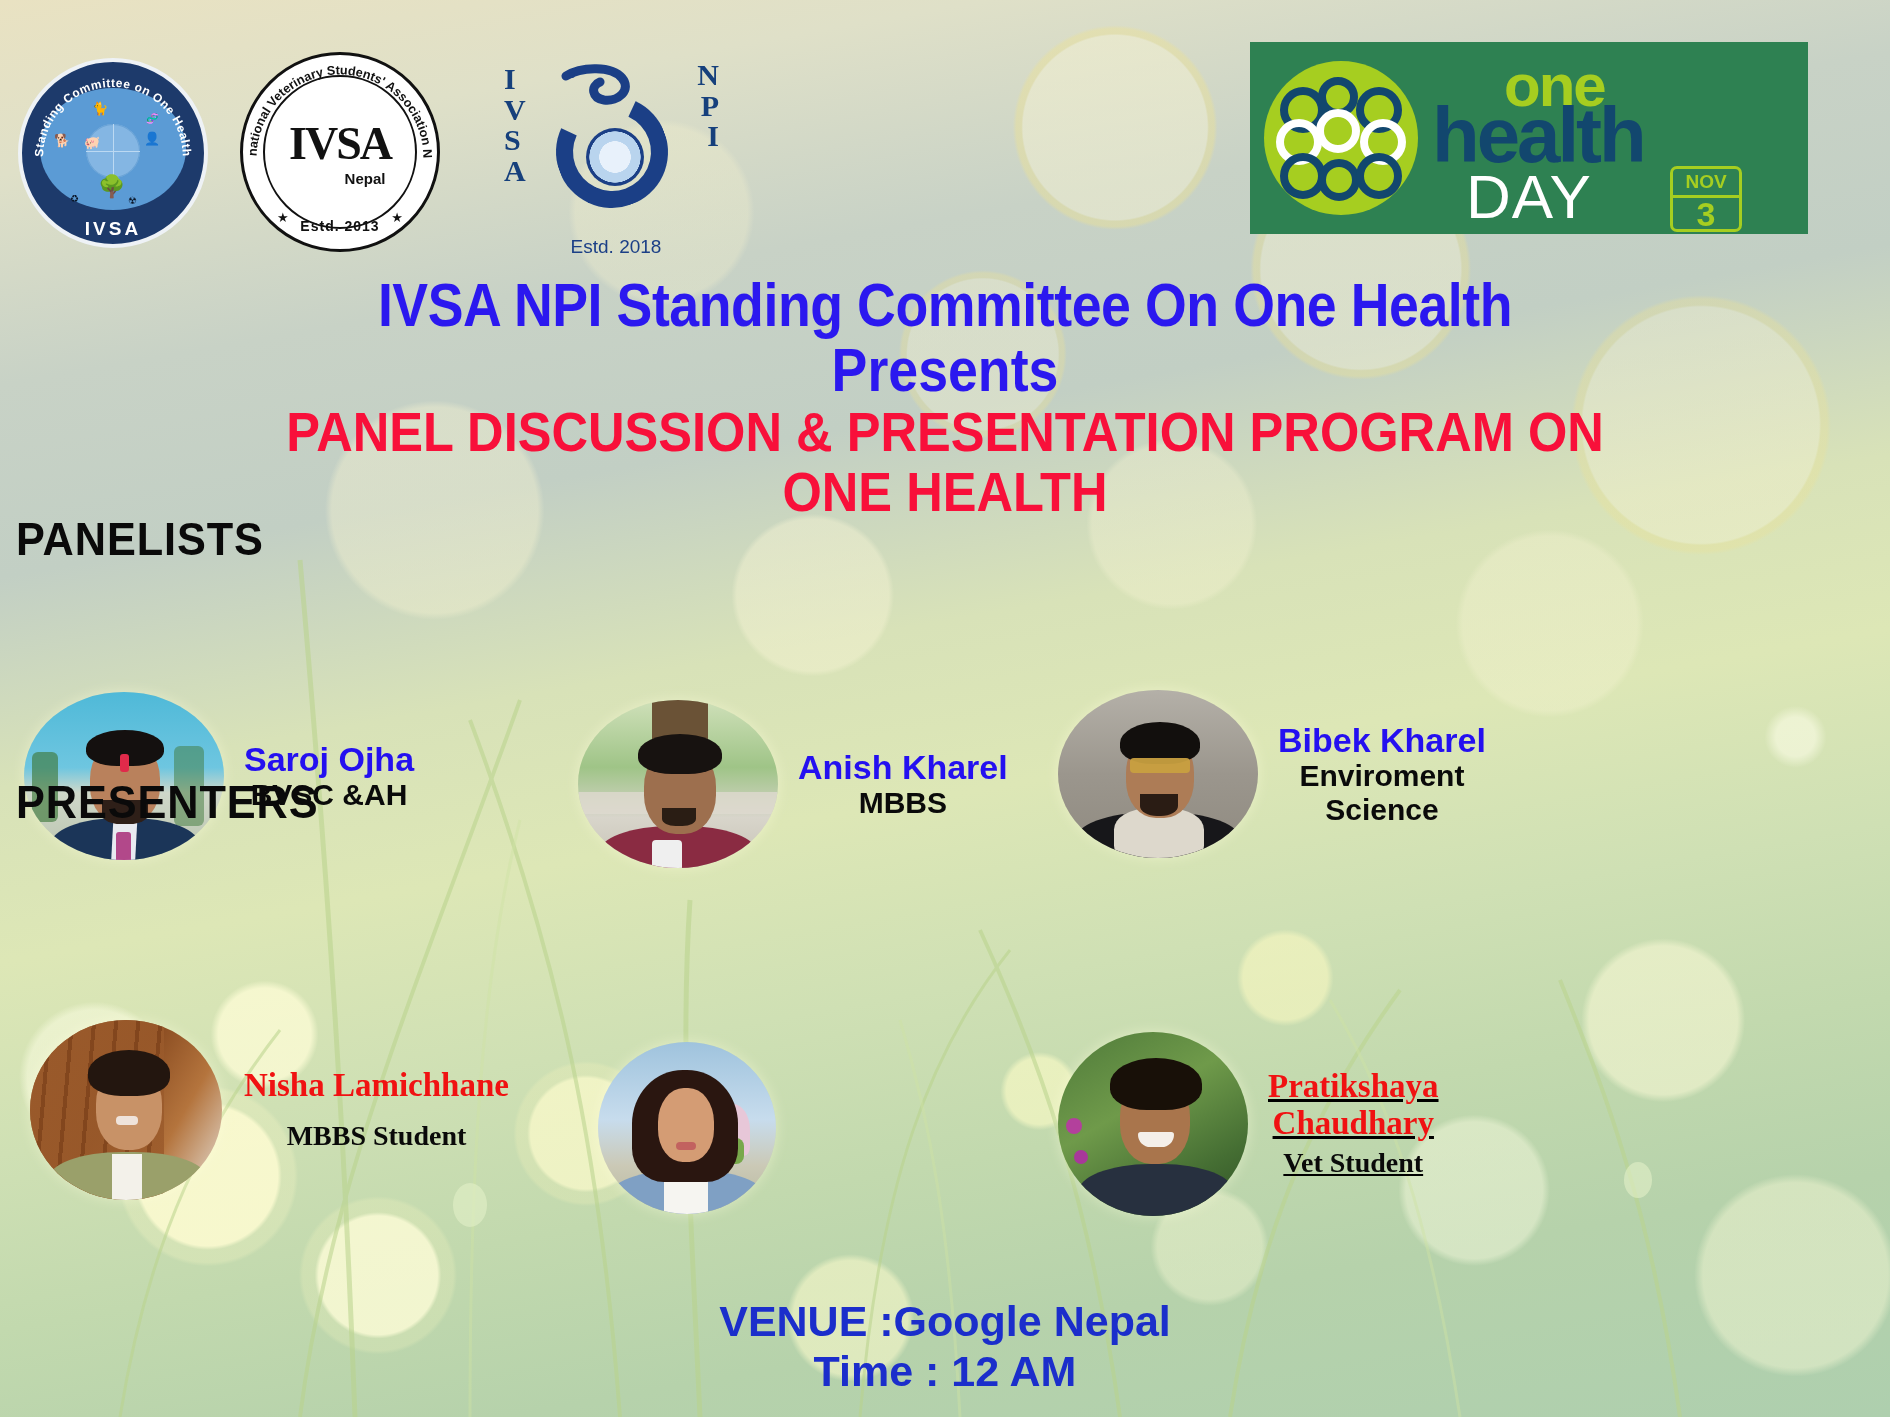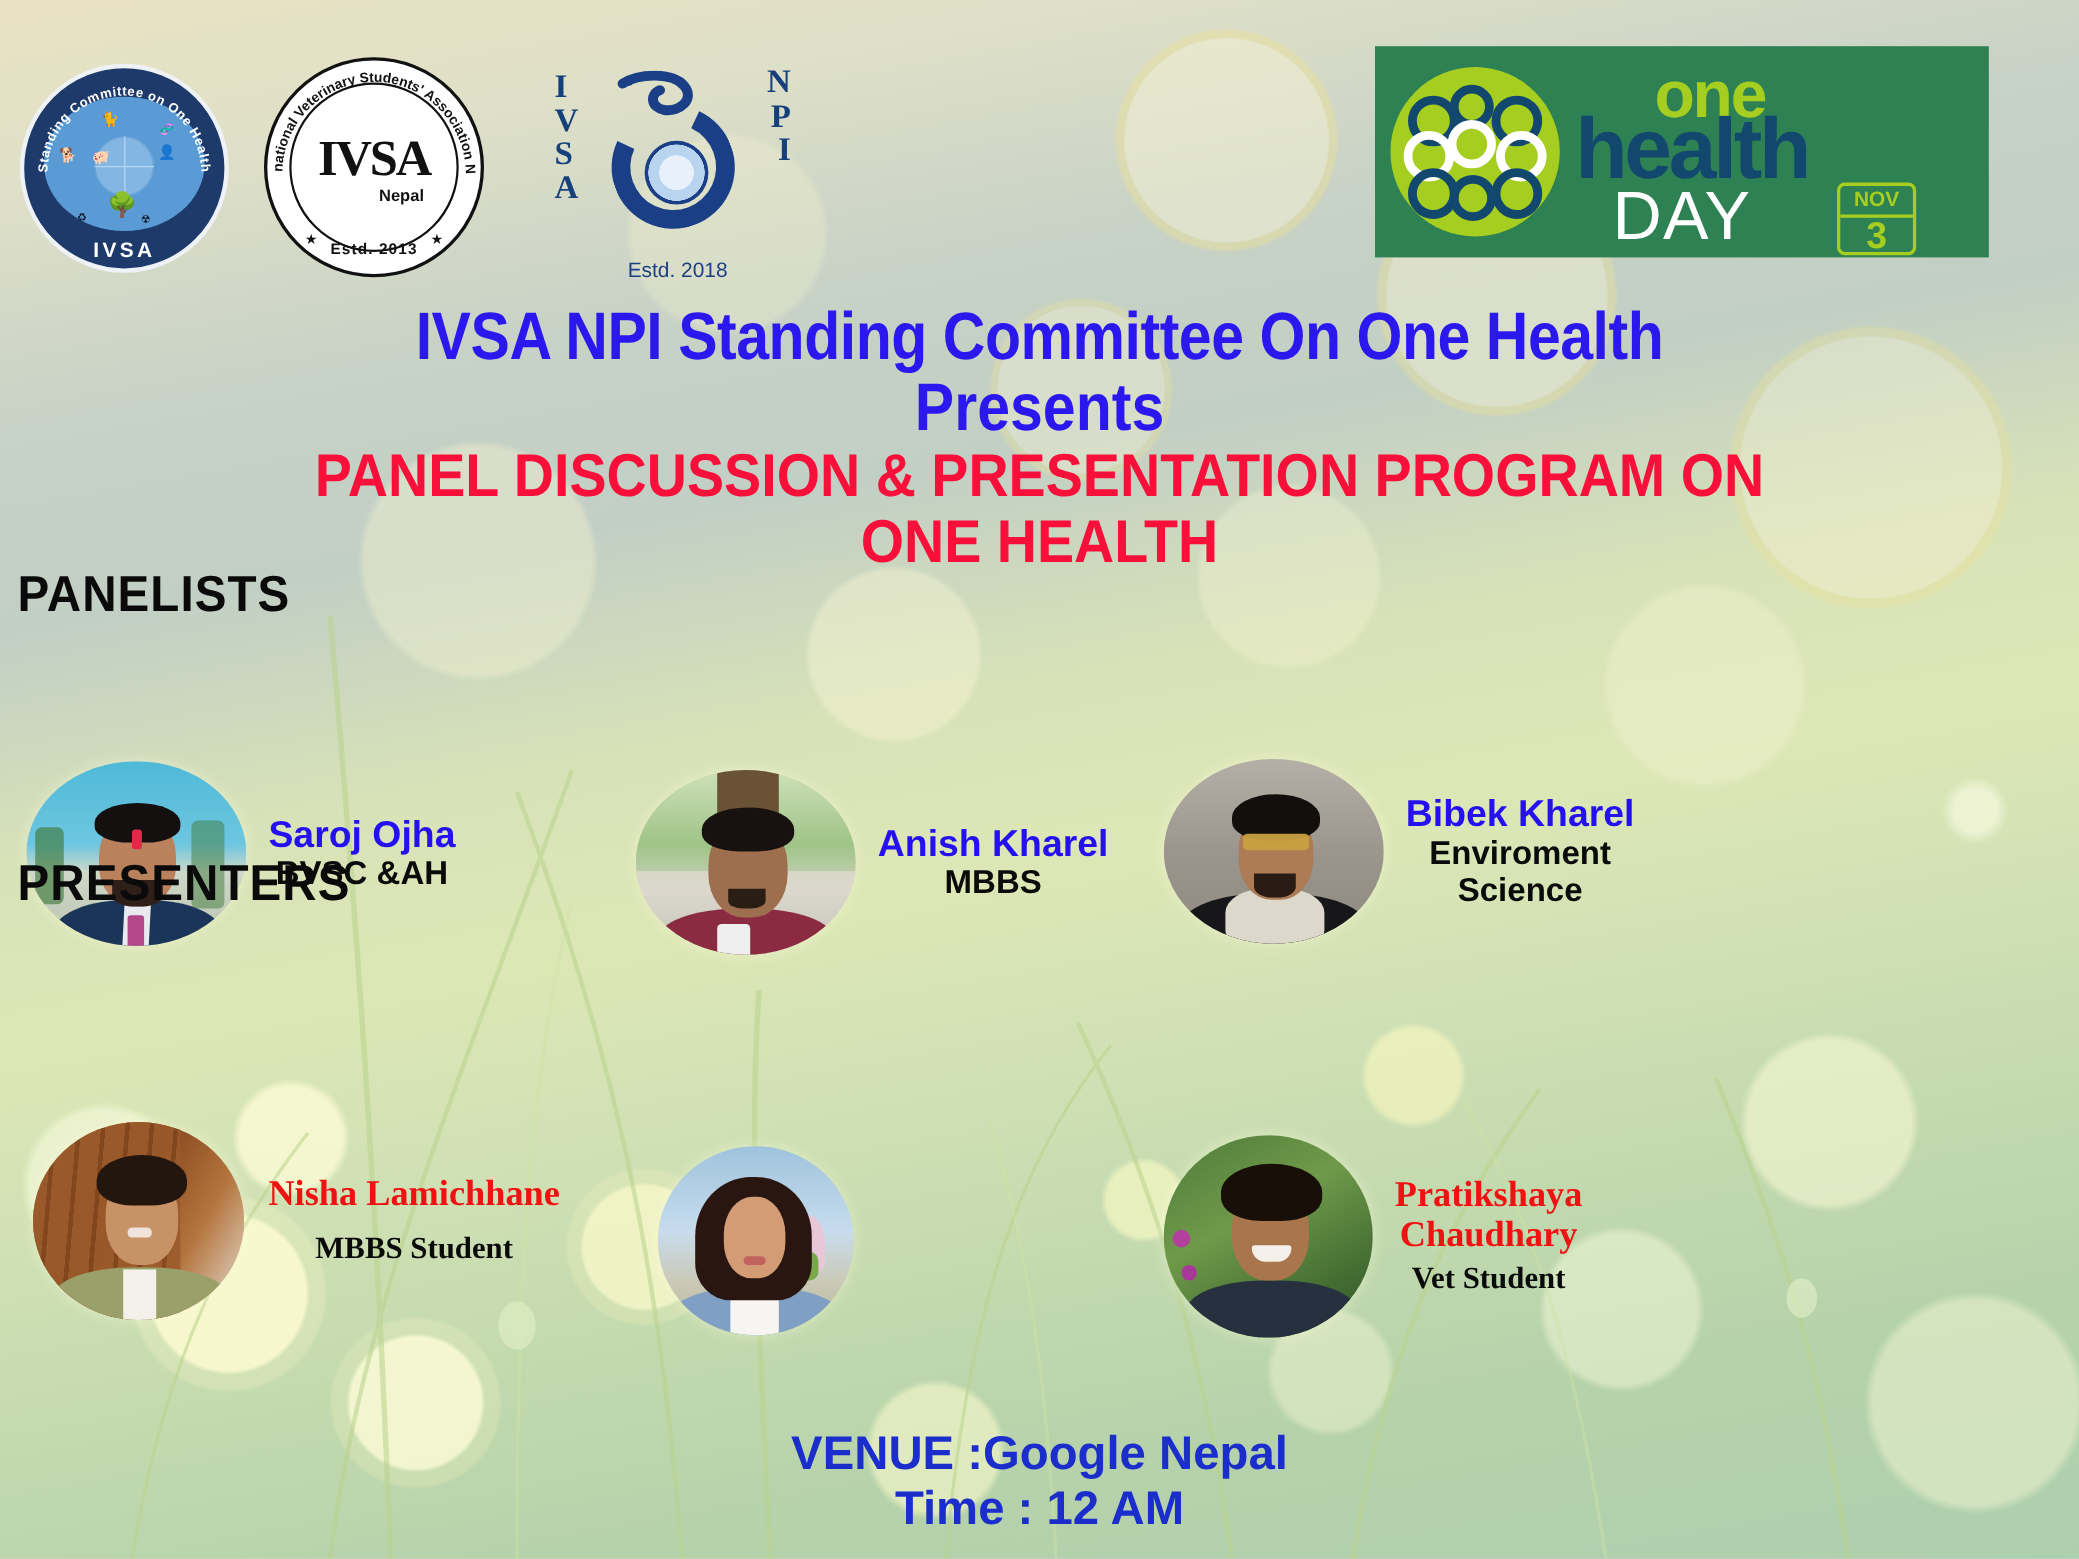--- a/index.html
+++ b/index.html
@@ -349,21 +349,21 @@
         <div class="body" style="left:10px;top:128px;width:158px;height:60px;background:#7fa0c4;"></div>
         <div style="position:absolute;left:66px;top:132px;width:44px;height:48px;background:#f6f5f1;"></div>
         <div class="head" style="left:56px;top:42px;width:62px;height:80px;background:#d49c74;"></div>
         <div style="position:absolute;left:34px;top:28px;width:106px;height:112px;background:#2a1610;border-radius:48% 48% 30% 30%;"></div>
         <div class="head" style="left:60px;top:46px;width:56px;height:74px;background:#d49c74;"></div>
         <div style="position:absolute;left:78px;top:100px;width:20px;height:8px;background:#c2625f;border-radius:5px;"></div>
       </div>
     </div>
   </div>
 
-  <div class="person presenter" style="left:1058px;top:1032px;">
+  <div class="person presenter" style="left:1058px;top:1032px;text-decoration:underline;">
     <div class="pphoto" style="width:190px;height:184px;">
       <div class="ph">
         <div class="bgp" style="background:linear-gradient(150deg,#4f7a3a 0%,#6f9a4a 40%,#456e33 75%,#2f5026 100%);"></div>
         <div style="position:absolute;left:8px;top:86px;width:16px;height:16px;border-radius:50%;background:#b3409c;"></div>
         <div style="position:absolute;left:16px;top:118px;width:14px;height:14px;border-radius:50%;background:#a8389a;"></div>
         <div class="body" style="left:20px;top:132px;width:156px;height:62px;background:#27303f;"></div>
         <div class="head" style="left:62px;top:44px;width:70px;height:88px;background:#a9754c;"></div>
         <div class="hair" style="left:52px;top:26px;width:92px;height:52px;background:#181008;"></div>
         <div style="position:absolute;left:80px;top:100px;width:36px;height:15px;background:#f4efe9;border-radius:3px 3px 14px 14px;"></div>
       </div>

